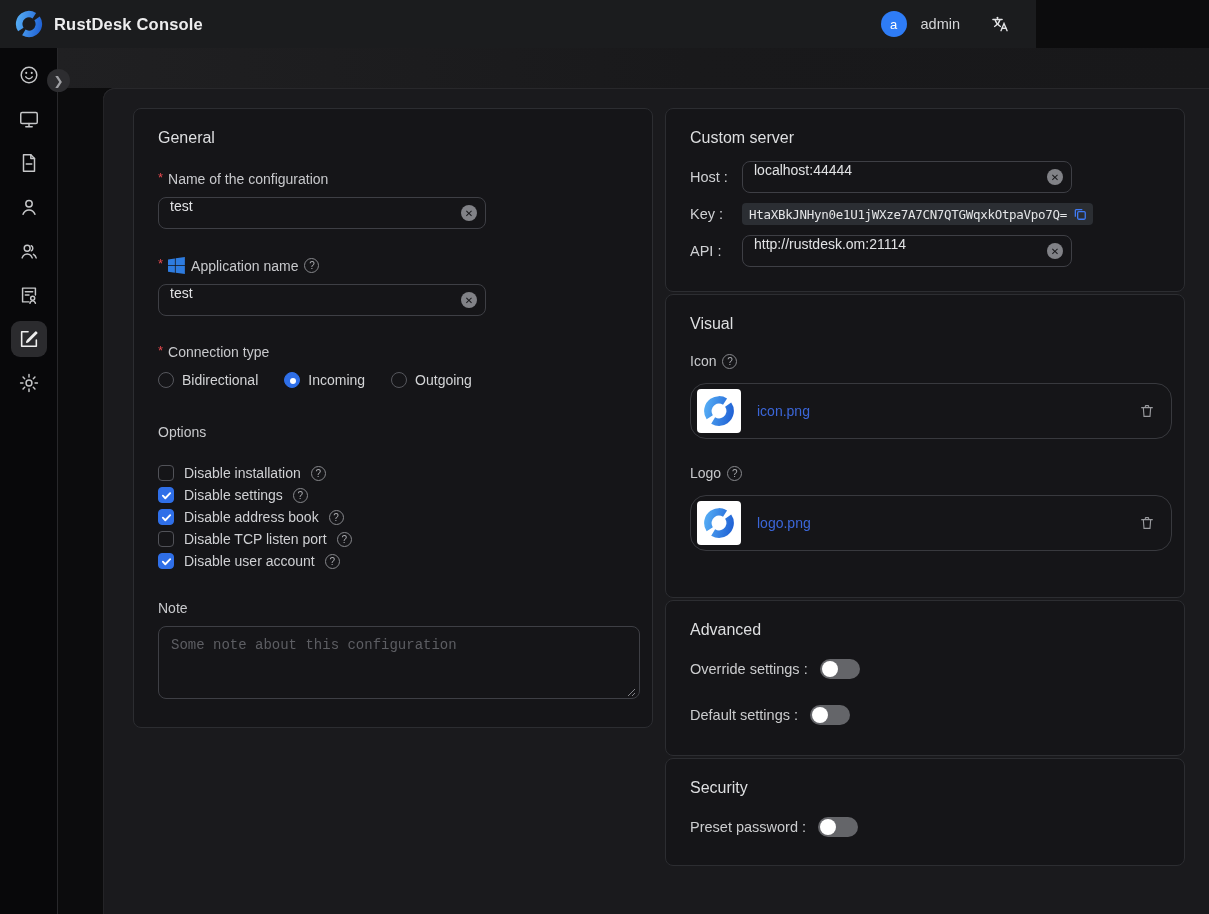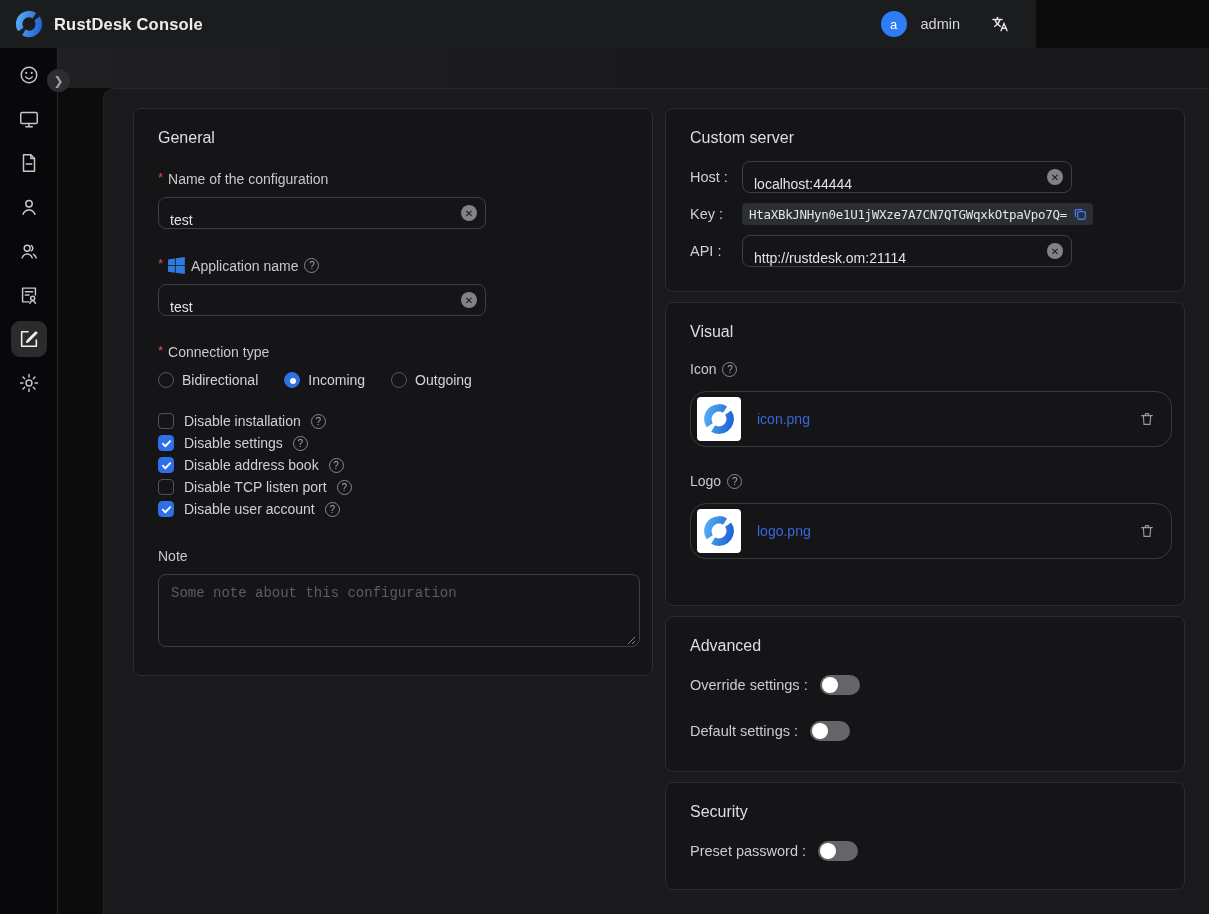--- a/index.html
+++ b/index.html
@@ -29,35 +29,35 @@
     justify-content:center; font-size:12px; cursor:pointer; z-index:25; }
 
   
   .main { position:absolute; left:58px; top:48px; right:0; bottom:0; background:#0c0c0d; }
   .top-strip { position:absolute; left:0; top:0; right:0; height:40px;
     background:linear-gradient(90deg,#202022 0%,#19191b 55%,#18181a 100%); }
   .container { position:absolute; left:45px; top:40px; right:0; bottom:0; background:#1a1a1d;
     border-top-left-radius:12px; box-shadow:inset 0 1px 0 #28282b, inset 1px 0 0 #242427;
     padding:20px 24px 0 30px; display:flex; align-items:flex-start; gap:12px; overflow:hidden; }
   .col-left { width:520px; flex:none; }
-  .col-right { width:520px; flex:none; display:flex; flex-direction:column; gap:10px; }
+  .col-right { width:520px; flex:none; display:flex; flex-direction:column; gap:2px; }
 
   .card { background:#151518; border:1px solid #2c2d31; border-radius:8px;
     padding:20px 12px 24px 24px; }
   .card-title { color:#dedfe1; font-size:16px; font-weight:500; }
 
   .field-label { display:flex; align-items:center; gap:6px; color:#c8c9cc; font-size:14px; }
   .asterisk { color:#e5484d; font-size:13px; margin-right:-1px; transform:translateY(-2px); }
 
   .help { width:15px; height:15px; border-radius:50%; border:1px solid #86878b; color:#aaabaf;
     font-size:10px; display:inline-flex; align-items:center; justify-content:center; flex:none;
     cursor:pointer; }
 
   .text-input { position:relative; width:328px; height:32px; border:1px solid #3e3f45;
-    border-radius:8px; display:flex; align-items:flex-end; background:transparent; }
+    border-radius:8px; display:flex; align-items:flex-start; background:transparent; }
   .text-input input { flex:1; background:transparent; border:none; outline:none; color:#e2e3e5;
     font-size:14px; font-family:"Liberation Sans", sans-serif; padding:0 30px 0 11px; }
   .clear-btn { position:absolute; right:8px; top:7px; width:16px; height:16px; border-radius:50%;
     background:#818287; color:#151518; border:none; font-size:10px; line-height:15px;
     text-align:center; cursor:pointer; padding:0; }
 
   .m-t24 { margin-top:24px; } .m-t28 { margin-top:28px; } .m-t10 { margin-top:10px; }
   .m-t12 { margin-top:12px; } .m-t36 { margin-top:36px; }
 
   
@@ -277,20 +277,21 @@
           <div class="radio-item checked">
             <span class="radio-dot"></span>
             <span class="radio-label">Incoming</span>
           </div>
           <div class="radio-item">
             <span class="radio-dot"></span>
             <span class="radio-label">Outgoing</span>
           </div>
         </div>
 
+        <div class="field-label m-t36">Options</div>
 
         <div style="margin-top:22px;">
           <div class="check-row">
             <span class="checkbox bold">
                 <svg width="11" height="11" viewBox="0 0 12 12" fill="none" stroke="#fff" stroke-width="2" stroke-linecap="round" stroke-linejoin="round">
                   <path d="M2 6.2 4.7 9 10 3.4"></path>
                 </svg>
               </span>
             <span class="check-label">Disable installation</span>
             <span class="help">?</span>

